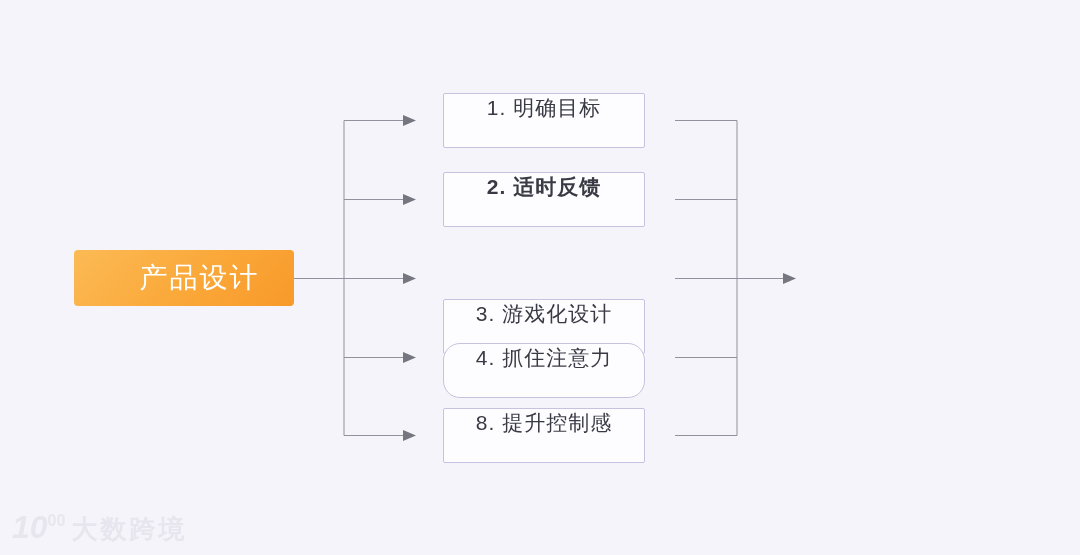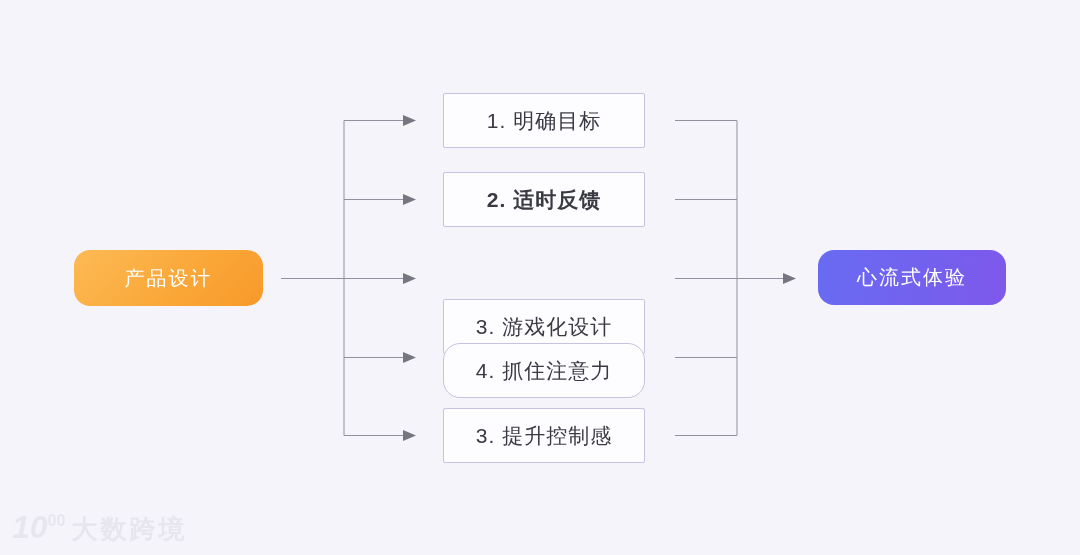--- a/index.html
+++ b/index.html
@@ -21,23 +21,24 @@
     width: 1080px;
     height: 555px;
     pointer-events: none;
   }
   .node {
     position: absolute;
     display: flex;
     align-items: center;
     justify-content: center;
     color: #FFFFFF;
-    font-size: 20px;
+    font-size: 28px;
     letter-spacing: 2px;
-    border-radius: 16px;
+    border-radius: 4px;
+    padding-left: 31px;
   }
   .node-source {
     left: 74px;
     top: 250px;
     width: 189px;
     height: 56px;
     background: linear-gradient(135deg, #FCBA55 0%, #FAA839 55%, #F8992B 100%);
   }
   .node-target {
     left: 818px;
@@ -48,21 +49,21 @@
   }
   .step {
     position: absolute;
     left: 443px;
     width: 200px;
     height: 53px;
     background: #FDFDFF;
     border: 1px solid #C5C3DF;
     border-radius: 2px;
     display: flex;
-    align-items: center;
+    align-items: flex-start;
     justify-content: center;
     color: #3A3A44;
     font-size: 21px;
     letter-spacing: 1px;
   }
   .step-1 { top: 93px; }
   .step-2 { top: 172px; font-weight: bold; }
   .step-3 { top: 251px; margin-top: 48px; }
   .step-4 { top: 343px; border-radius: 17px; }
   .step-5 { top: 408px; }
@@ -132,25 +133,22 @@
   <div class="step step-2">
     <span>2. 适时反馈</span>
   </div>
   <div class="step step-3">
     <span>3. 游戏化设计</span>
   </div>
   <div class="step step-4">
     <span>4. 抓住注意力</span>
   </div>
   <div class="step step-5">
-    <span>3. 提升控制感</span>
+    <span>8. 提升控制感</span>
   </div>
 
-  <div class="node node-target">
-    <span>心流式体验</span>
-  </div>
 
   <div class="watermark">
     <span class="watermark-logo"><span>10</span><sup>00</sup></span>
     <span class="watermark-text">大数跨境</span>
   </div>
 
 </div>
 
 </body></html>

